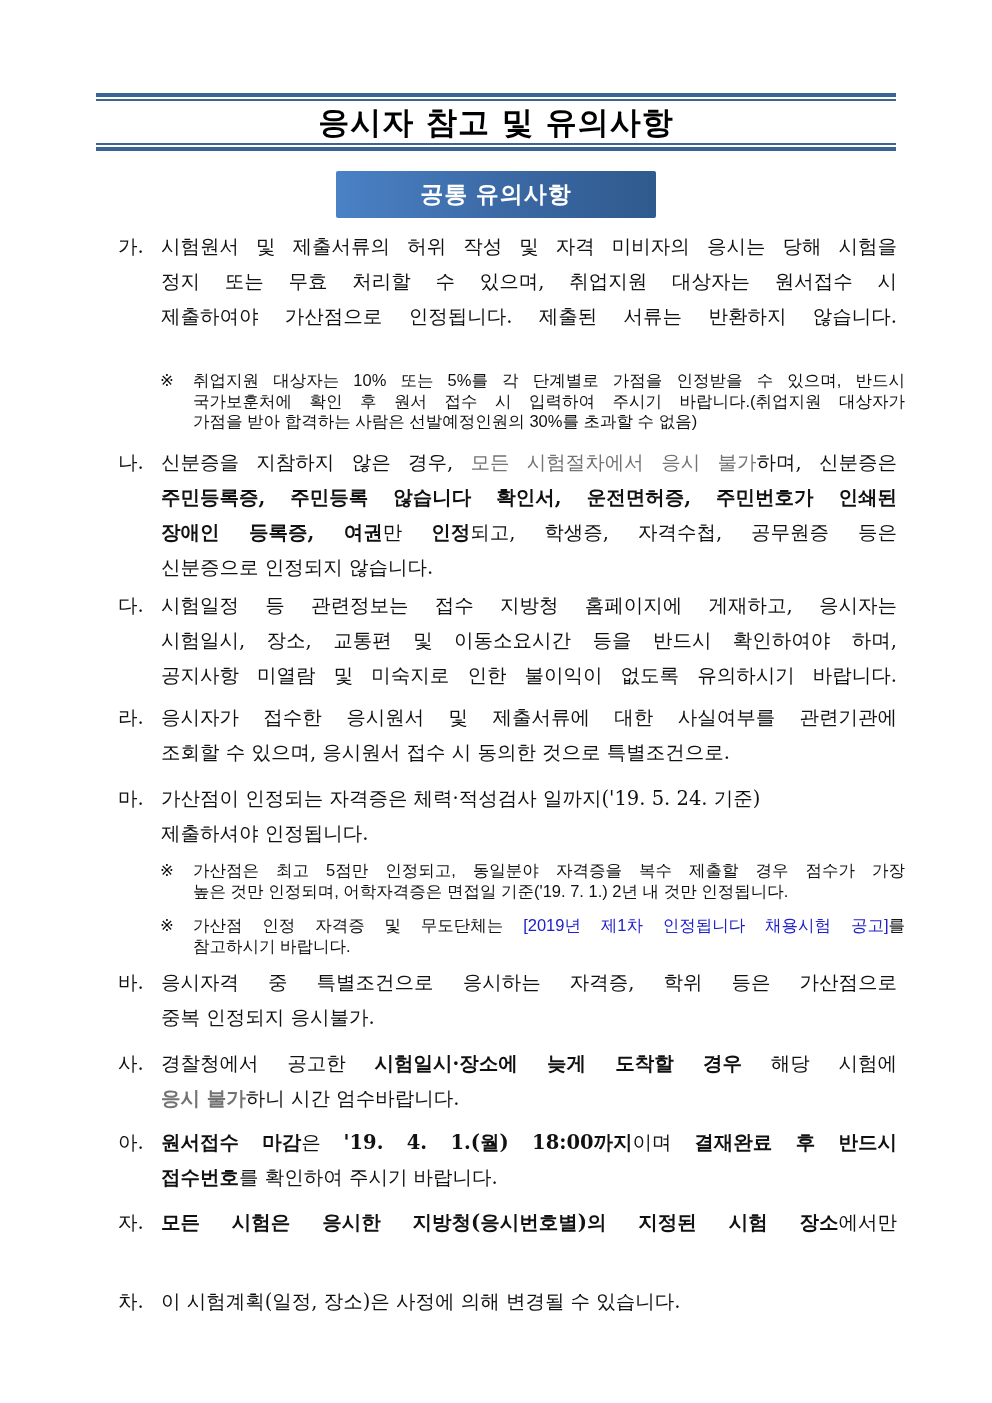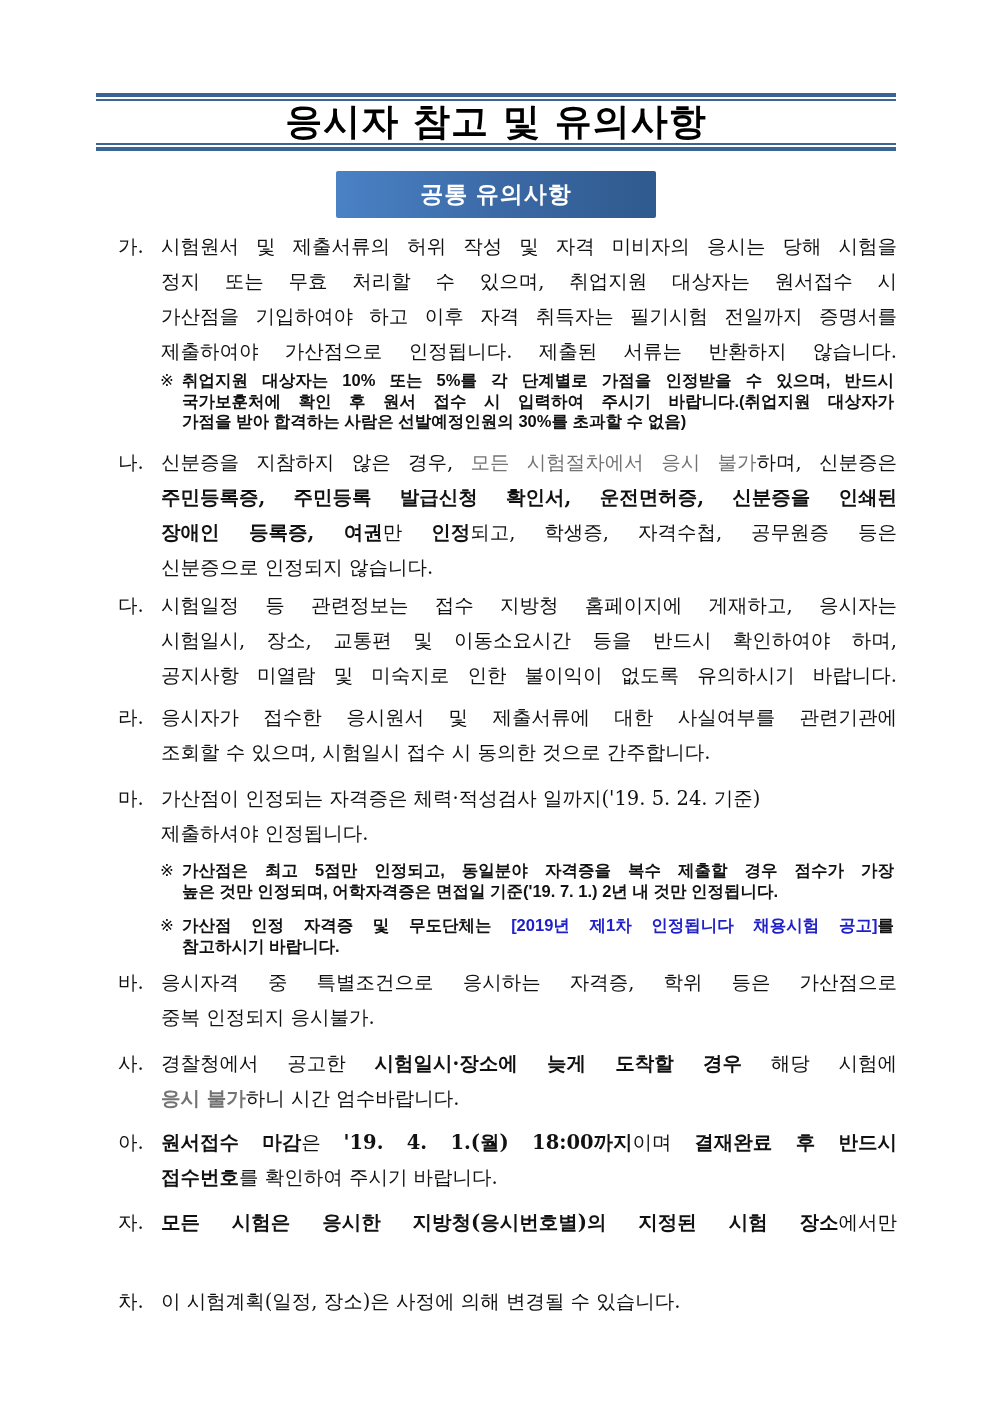--- a/index.html
+++ b/index.html
@@ -8,41 +8,41 @@
 
   .rule { position: absolute; left: 96px; width: 800px; background: #3a6496; }
   .r1 { top: 93px; height: 4px; }
   .r2 { top: 99px; height: 2px; }
   .r3 { top: 143px; height: 2px; }
   .r4 { top: 147px; height: 4px; }
 
   .title {
     position: absolute; left: 96px; width: 800px; top: 100px; height: 44px;
     text-align: center; font-family: "DejaVu Sans", sans-serif; font-weight: bold;
-    font-size: 37px; line-height: 44px; color: #000; letter-spacing: 1px;
+    font-size: 31px; line-height: 44px; color: #000; letter-spacing: 1px;
   }
 
   .badge {
     position: absolute; left: 336px; top: 171px; width: 320px; height: 47px;
     background: linear-gradient(90deg, #4a82c6 0%, #3c6aa6 50%, #2f5a8e 100%);
     border-radius: 2px; color: #fff; text-align: center;
     font-family: Liberation Sans, sans-serif; font-weight: bold; font-size: 23px; line-height: 47px;
     letter-spacing: 1px;
   }
 
   .item { position: absolute; left: 118px; width: 780px; font-family: "DejaVu Serif", serif; font-size: 19.5px; color: #111; }
   .item .lbl { position: absolute; left: 0; top: 0; }
   .item .txt { position: absolute; left: 43px; width: 736px; line-height: 35px; text-align: justify; text-align-last: left; }
   .line { display: block; white-space: nowrap; text-align: justify; text-align-last: justify; height: 35px; }
   .line.last { text-align-last: left; }
   .lbl { line-height: 35px; }
 
   .note { position: absolute; font-family: "Liberation Sans", "DejaVu Sans", sans-serif; font-size: 16.5px; color: #111; line-height: 20.5px; }
   .note .mark { position: absolute; left: 0; top: 0; }
-  .note .ntxt { position: absolute; left: 22px; font-weight: bold; }
+  .note .ntxt { position: absolute; left: 33px; }
   .note .nline { display: block; white-space: nowrap; text-align: justify; text-align-last: justify; }
   .note .nline.last { text-align-last: left; }
 
   .red { color: #737373; }
   .b { font-weight: bold; }
   .blue { color: #2020c8; }
 </style>
 </head>
 <body>
 
@@ -54,57 +54,56 @@
   <div class="rule r3"></div>
   <div class="rule r4"></div>
 
   <div class="badge">공통 유의사항</div>
 
   <div class="item" style="top:229px;">
     <span class="lbl">가.</span>
     <div class="txt">
       <span class="line">시험원서 및 제출서류의 허위 작성 및 자격 미비자의 응시는 당해 시험을</span>
       <span class="line">정지 또는 무효 처리할 수 있으며, 취업지원 대상자는 원서접수 시</span>
-      <span class="line">가산점을 기입하여야 하고 이후 자격 취득자는 필기시험 전일까지 증명서를</span>
       <span class="line">제출하여야 가산점으로 인정됩니다. 제출된 서류는 반환하지 않습니다.</span>
     </div>
   </div>
   <div class="note" style="left:160px; top:370px; width:738px;">
     <span class="mark">※</span>
     <div class="ntxt" style="width:712px;">
       <span class="nline">취업지원 대상자는 10% 또는 5%를 각 단계별로 가점을 인정받을 수 있으며, 반드시</span>
       <span class="nline">국가보훈처에 확인 후 원서 접수 시 입력하여 주시기 바랍니다.(취업지원 대상자가</span>
       <span class="nline last">가점을 받아 합격하는 사람은 선발예정인원의 30%를 초과할 수 없음)</span>
     </div>
   </div>
 
   <div class="item" style="top:445px;">
     <span class="lbl">나.</span>
     <div class="txt">
       <span class="line"><span>신분증을 지참하지 않은 경우, </span><span class="red">모든 시험절차에서 응시 불가</span><span>하며, 신분증은</span></span>
-      <span class="line b">주민등록증, 주민등록 발급신청 확인서, 운전면허증, 신분증을 인쇄된</span>
+      <span class="line b">주민등록증, 주민등록 않습니다 확인서, 운전면허증, 주민번호가 인쇄된</span>
       <span class="line"><span class="b">장애인 등록증, 여권</span><span>만 </span><span class="b">인정</span><span>되고, 학생증, 자격수첩, 공무원증 등은</span></span>
       <span class="line last">신분증으로 인정되지 않습니다.</span>
     </div>
   </div>
 
   <div class="item" style="top:588px;">
     <span class="lbl">다.</span>
     <div class="txt">
       <span class="line">시험일정 등 관련정보는 접수 지방청 홈페이지에 게재하고, 응시자는</span>
       <span class="line">시험일시, 장소, 교통편 및 이동소요시간 등을 반드시 확인하여야 하며,</span>
       <span class="line">공지사항 미열람 및 미숙지로 인한 불이익이 없도록 유의하시기 바랍니다.</span>
     </div>
   </div>
 
   <div class="item" style="top:700px;">
     <span class="lbl">라.</span>
     <div class="txt">
       <span class="line">응시자가 접수한 응시원서 및 제출서류에 대한 사실여부를 관련기관에</span>
-      <span class="line last">조회할 수 있으며, 시험일시 접수 시 동의한 것으로 간주합니다.</span>
+      <span class="line last">조회할 수 있으며, 응시원서 접수 시 동의한 것으로 특별조건으로.</span>
     </div>
   </div>
 
   <div class="item" style="top:781px;">
     <span class="lbl">마.</span>
     <div class="txt" style="line-height:35px;">
       <span class="line last">가산점이 인정되는 자격증은 체력·적성검사 일까지('19. 5. 24. 기준)</span>
       <span class="line last">제출하셔야 인정됩니다.</span>
     </div>
   </div>

